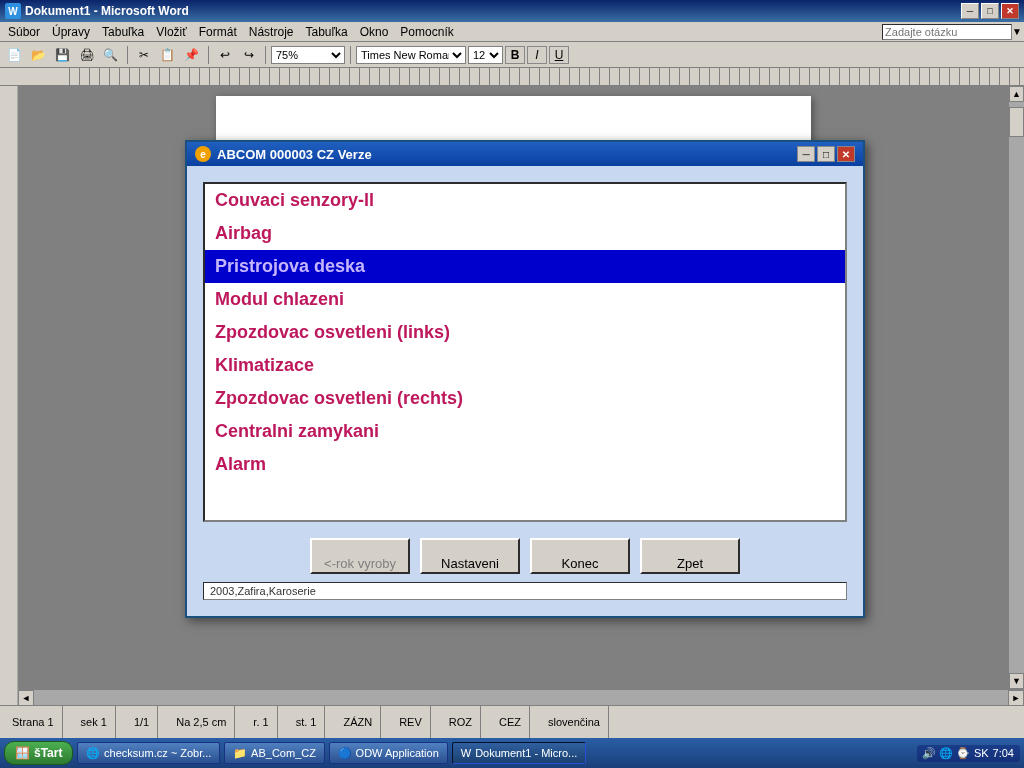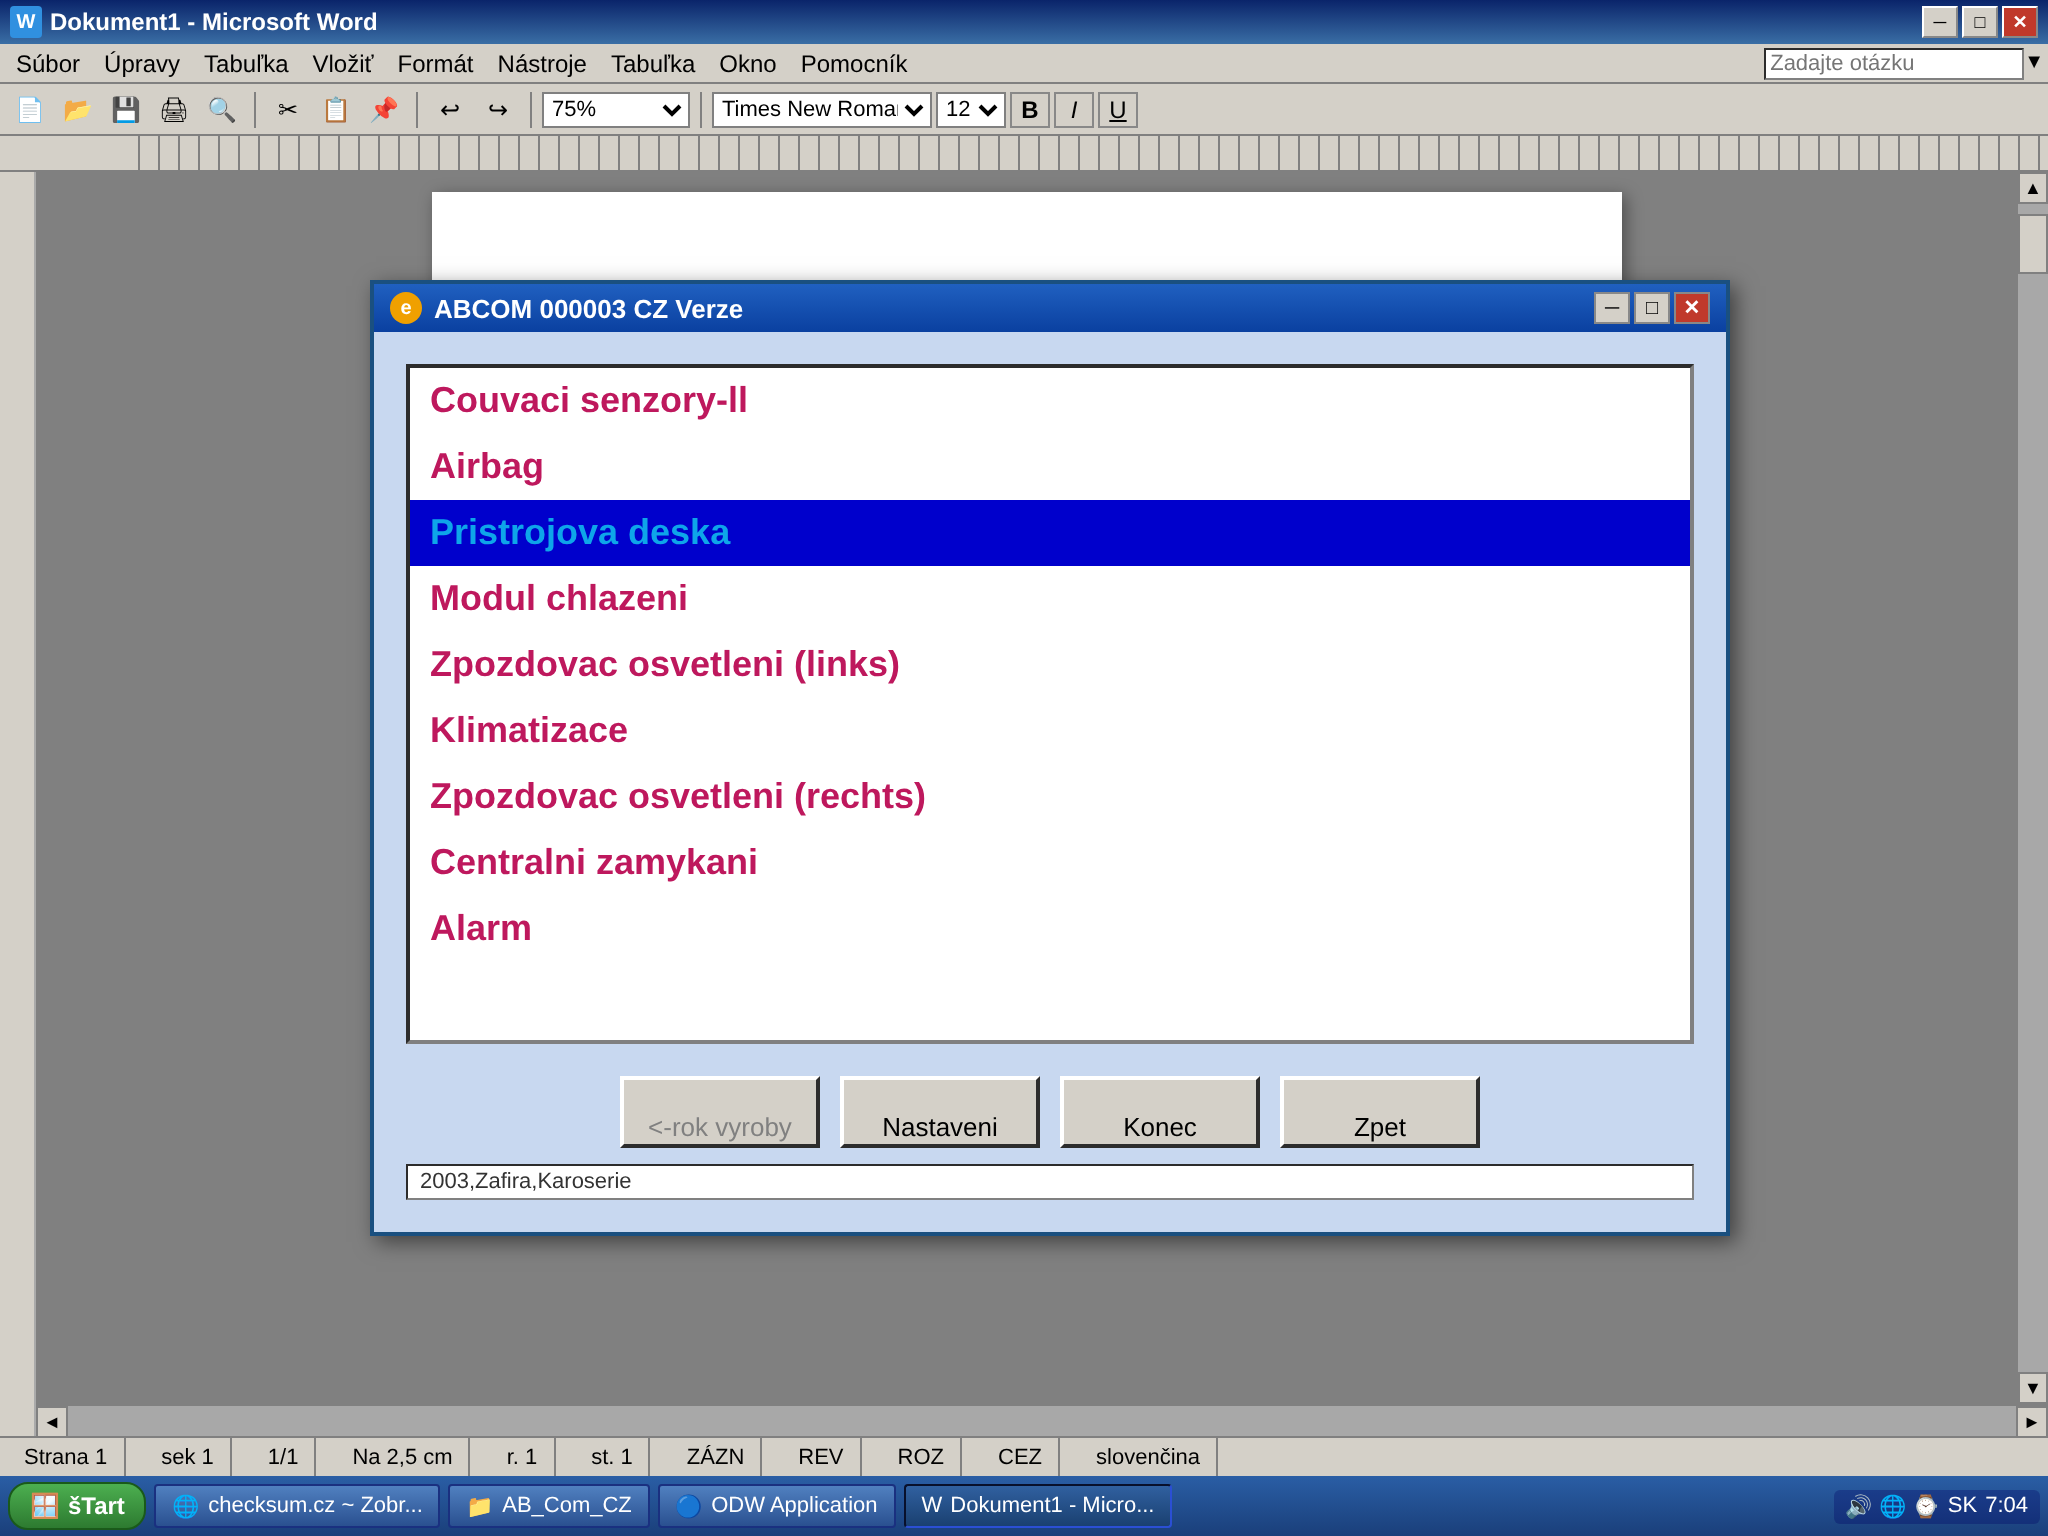--- a/index.html
+++ b/index.html
@@ -213,21 +213,21 @@
       height: 30px;
       background: #d4d0c8;
       border: 1px solid #808080;
       position: absolute;
       top: 5px;
     }
 
     
     .status-bar {
       background: #d4d0c8;
-      height: 20px;
+      height: 33px;
       display: flex;
       align-items: center;
       font-size: 11px;
       padding: 0 4px;
       gap: 10px;
       border-top: 1px solid #808080;
       text-align: center;
     }
     .status-item {
       padding: 0 8px;
@@ -370,21 +370,21 @@
     .list-item {
       padding: 6px 10px;
       font-size: 18px;
       font-weight: bold;
       cursor: pointer;
       color: #be185d;
       font-family: Arial, sans-serif;
     }
     .list-item.selected {
       background: #0000cc;
-      color: #0ea5e9;
+      color: #c4b5fd;
     }
     .dialog-buttons {
       display: flex;
       gap: 10px;
       margin-top: 16px;
       justify-content: center;
       align-items: center;
     }
     .dialog-btn {
       min-width: 100px;

